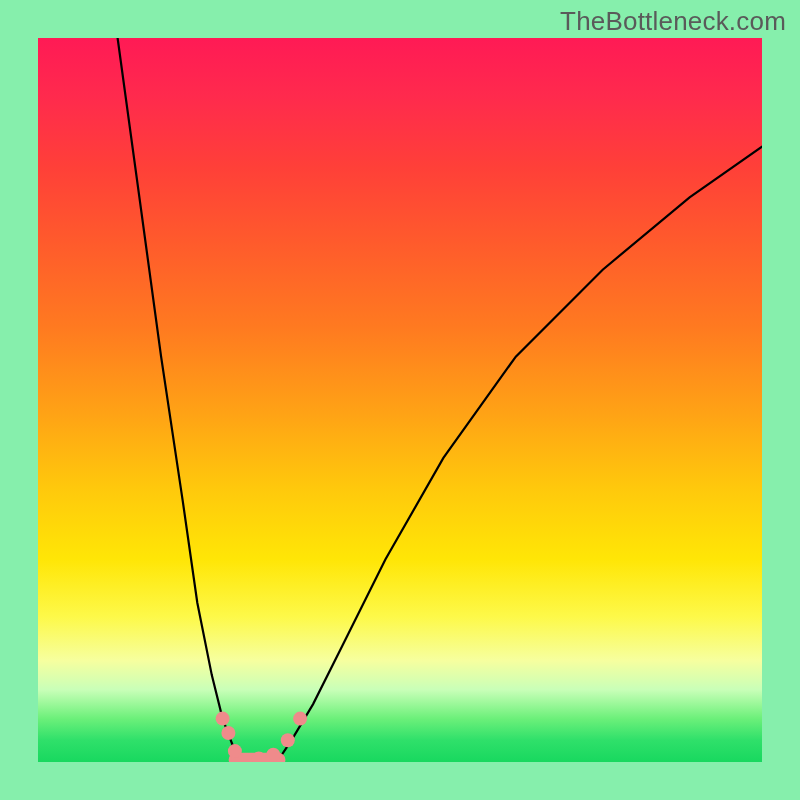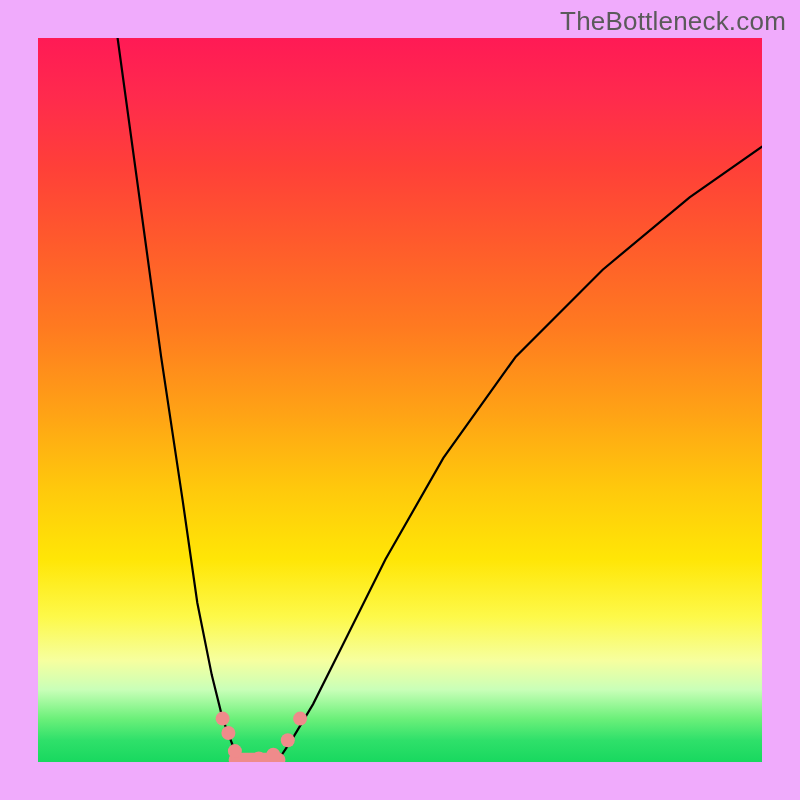--- a/index.html
+++ b/index.html
@@ -10,21 +10,21 @@
     overflow: hidden;
     background: #000;
     font-family: Arial, Helvetica, sans-serif;
   }
   .frame {
     position: absolute;
     left: 0;
     top: 0;
     width: 800px;
     height: 800px;
-    background: #f0abfc;
+    background: #86efac;
   }
   .plot {
     position: absolute;
     left: 38px;
     top: 38px;
     width: 724px;
     height: 724px;
     
     background: linear-gradient(to bottom,
       #ff1a55 0%,

